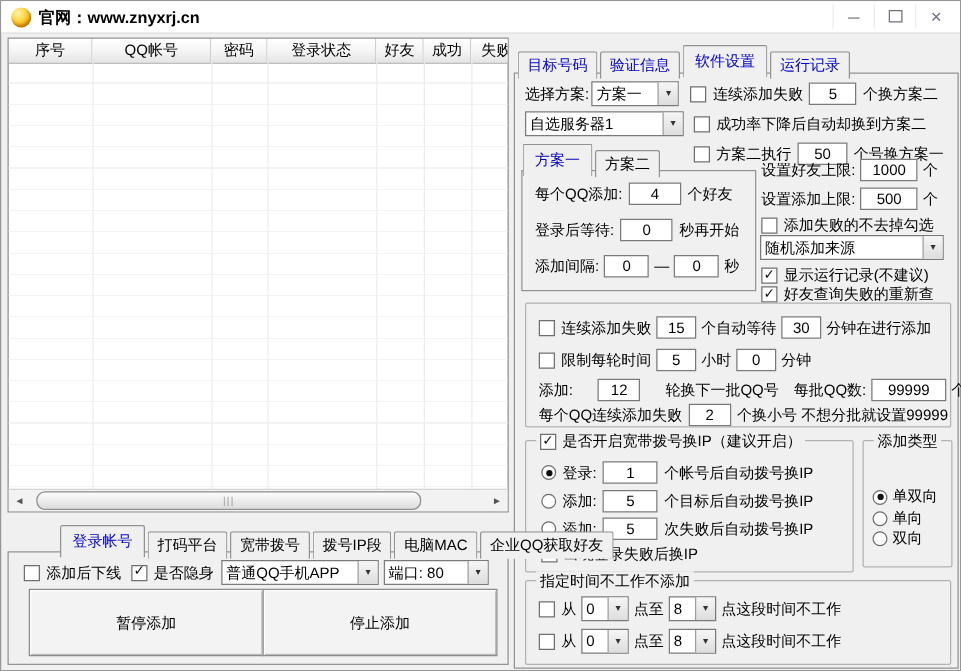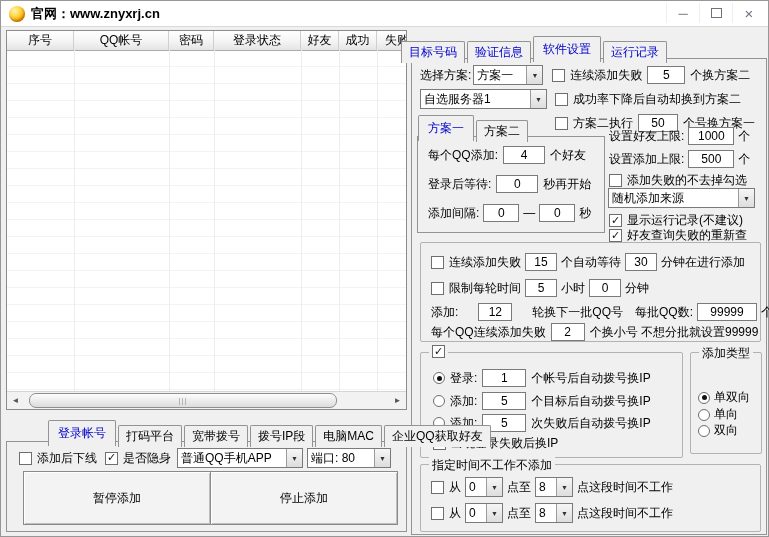--- a/index.html
+++ b/index.html
@@ -61,21 +61,21 @@
   .row{display:flex;align-items:center;white-space:nowrap;}
   .gbox{position:absolute;border:1px solid #B2B2B2;border-radius:2px;box-sizing:border-box;}
   .gtitle{position:absolute;top:-8px;left:8px;background:#F0F0F0;padding:0 3px;white-space:nowrap;}
   
   .tabbar{display:flex;align-items:flex-end;position:relative;z-index:3;}
   .tab{background:#F0F0F0;border:1px solid #939393;border-bottom:none;border-radius:2px 2px 0 0;
     padding:2px 7px 2px 7px;margin-right:2px;white-space:nowrap;position:relative;top:2px;}
   .tab.active{top:0;padding:4px 9px 4px 9px;margin-bottom:-1px;z-index:4;}
   .page{position:absolute;border:1px solid #939393;background:#F0F0F0;box-sizing:border-box;z-index:2;}
   
-  #rtabs{position:absolute;left:400px;top:35px;}
+  #rtabs{position:absolute;left:413px;top:35px;}
   #rpage{left:410px;top:57px;width:356px;height:477px;}
   .abs{position:absolute;}
   .bigbtn{flex:1;height:52px;border:1px solid #8A8A8A;background:#F3F3F3;
     box-shadow:inset 1px 1px 0 #fff,inset -1px -1px 0 #BDBDBD;display:flex;align-items:center;
     justify-content:center;margin-left:-1px;}
   
   #btabs{position:absolute;left:7px;top:419px;padding-left:40px;}
   #bpage{left:5px;top:440px;width:401px;height:91px;}
 </style>
 </head>
@@ -252,20 +252,21 @@
         <input class="tbox" style="width: 34px; margin: 0px 5px;" readonly="" value="2">
         <span class="lb">个换小号 不想分批就设置99999</span>
       </div>
     </div>
 
     <div class="gbox" style="left:8px;top:293px;width:263px;height:106px;">
       <div class="gtitle row">
         <span class="cb">
             <i class="ck">✓</i>
           </span>
+        <span class="lb" style="margin-left:5px">是否开启宽带拨号换IP（建议开启）</span>
       </div>
       <div class="row abs" style="left:12px;top:16px;">
         <span class="rb">
             <i class="dot"></i>
           </span>
         <span class="lb" style="margin-left:5px">登录:</span>
         <input class="tbox" style="width: 44px; margin: 0px 5px;" readonly="" value="1">
         <span class="lb">个帐号后自动拨号换IP</span>
       </div>
       <div class="row abs" style="left:12px;top:39px;">

